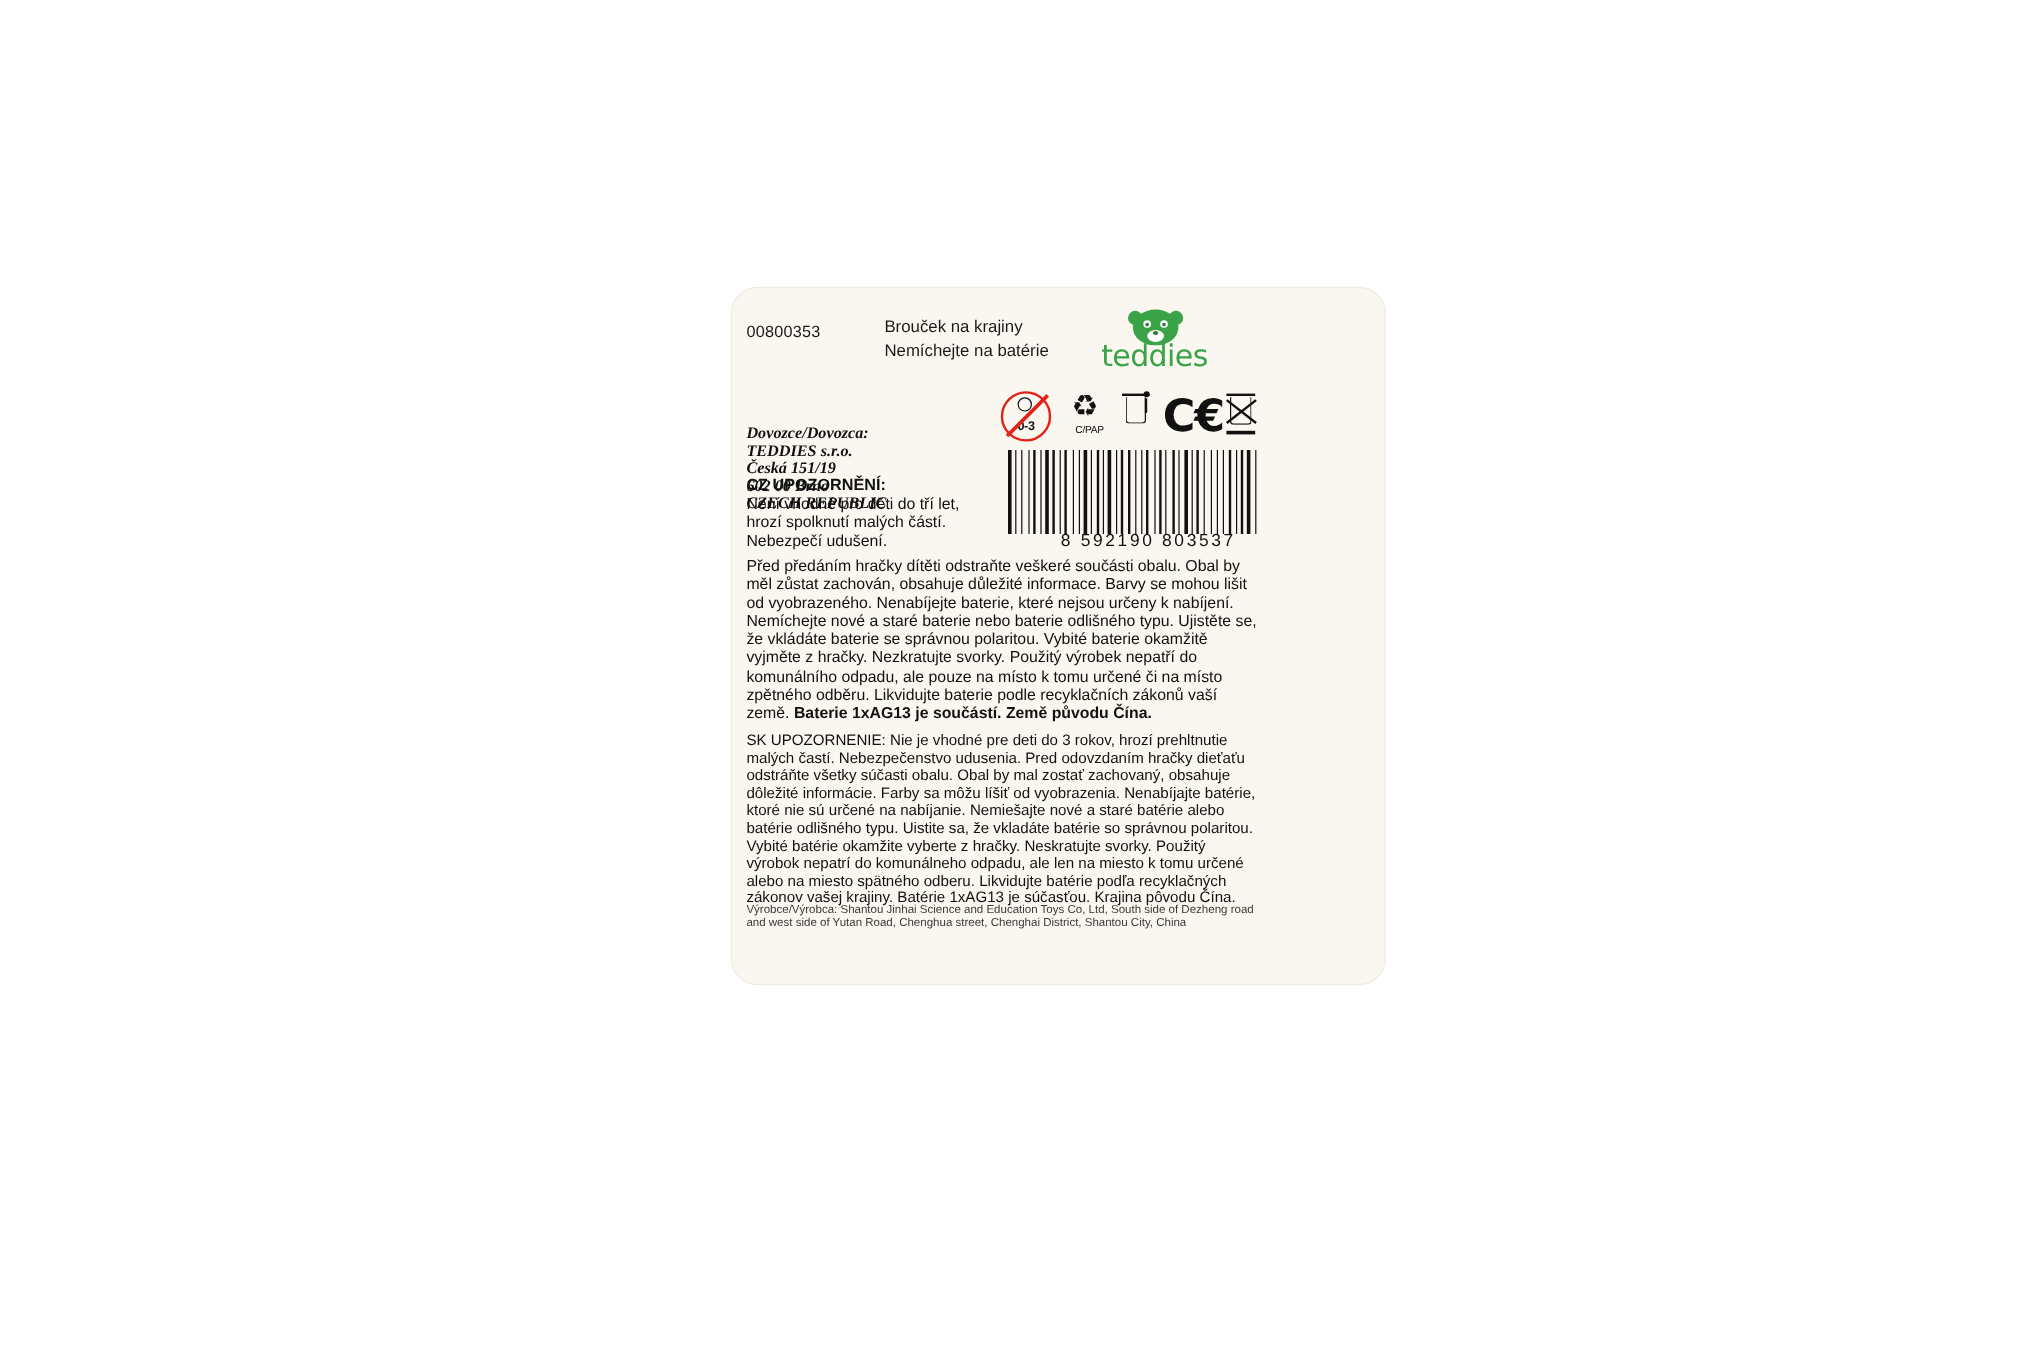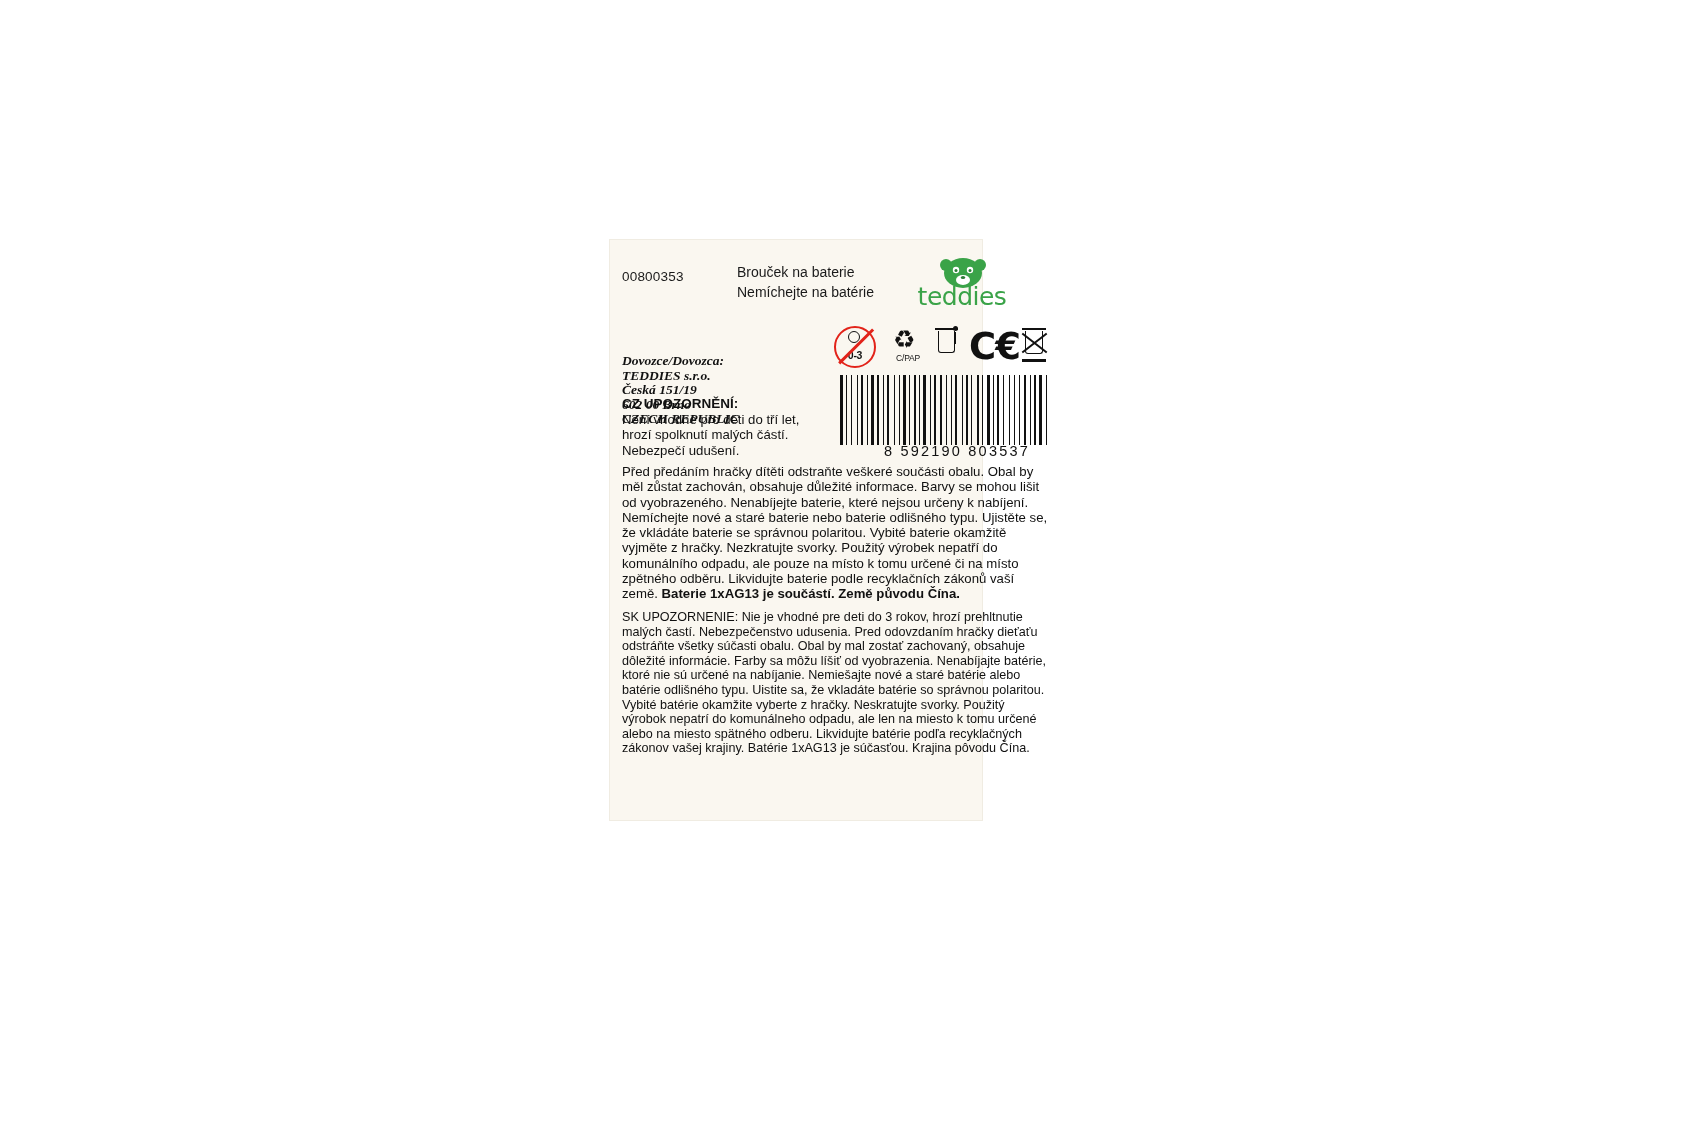--- a/index.html
+++ b/index.html
@@ -17,24 +17,25 @@
     position: relative;
     width: 1700px;
     height: 1134px;
     background: #ffffff;
   }
   
   .label-card {
     position: absolute;
     left: 610px;
     top: 240px;
-    width: 372px;
+    width: 544px;
     height: 580px;
     background: #faf7f0;
     box-shadow: 0 0 0 1px #f0ece2;
+    border-radius: 21px;
   }
   .label-inner {
     position: absolute;
     left: 0; top: 0;
     width: 450px;
     height: 580px;
     padding: 0;
   }
 
   
@@ -363,21 +364,21 @@
 </style>
 </head>
 <body>
 
 <div class="stage">
   <div class="label-card">
     <div class="label-inner">
 
       <div class="header-row">
         <div class="sku">00800353</div>
-        <div class="title-cz">Brouček na baterie</div>
+        <div class="title-cz">Brouček na krajiny</div>
         <div class="title-sk">Nemíchejte na batérie</div>
 
         <div class="brand">
           <div class="brand-bear">
             <svg viewBox="0 0 60 32" width="60" height="32" aria-hidden="true">
               <circle cx="13" cy="9" r="6" fill="#3aa348"></circle>
               <circle cx="47" cy="9" r="6" fill="#3aa348"></circle>
               <ellipse cx="30" cy="17" rx="19" ry="15" fill="#3aa348"></ellipse>
               <circle cx="23" cy="14" r="3.2" fill="#ffffff"></circle>
               <circle cx="37" cy="14" r="3.2" fill="#ffffff"></circle>
@@ -522,16 +523,17 @@
         <div class="barcode-num">8 592190 803537</div>
       </div>
 
       <div class="cz-head">CZ UPOZORNĚNÍ:</div>
       <div class="cz-narrow">Není vhodné pro děti do tří let, hrozí spolknutí malých částí. Nebezpečí udušení.</div>
       <div class="cz-full">
         <span>Před předáním hračky dítěti odstraňte veškeré součásti obalu. Obal by měl zůstat zachován, obsahuje důležité informace. Barvy se mohou lišit od vyobrazeného. Nenabíjejte baterie, které nejsou určeny k nabíjení. Nemíchejte nové a staré baterie nebo baterie odlišného typu. Ujistěte se, že vkládáte baterie se správnou polaritou. Vybité baterie okamžitě vyjměte z hračky. Nezkratujte svorky. Použitý výrobek nepatří do komunálního odpadu, ale pouze na místo k tomu určené či na místo zpětného odběru. Likvidujte baterie podle recyklačních zákonů vaší země.</span>
         <b>Baterie 1xAG13 je součástí. Země původu Čína.</b>
       </div>
       <div class="sk-full">SK UPOZORNENIE: Nie je vhodné pre deti do 3 rokov, hrozí prehltnutie malých častí. Nebezpečenstvo udusenia. Pred odovzdaním hračky dieťaťu odstráňte všetky súčasti obalu. Obal by mal zostať zachovaný, obsahuje dôležité informácie. Farby sa môžu líšiť od vyobrazenia. Nenabíjajte batérie, ktoré nie sú určené na nabíjanie. Nemiešajte nové a staré batérie alebo batérie odlišného typu. Uistite sa, že vkladáte batérie so správnou polaritou. Vybité batérie okamžite vyberte z hračky. Neskratujte svorky. Použitý výrobok nepatrí do komunálneho odpadu, ale len na miesto k tomu určené alebo na miesto spätného odberu. Likvidujte batérie podľa recyklačných zákonov vašej krajiny. Batérie 1xAG13 je súčasťou. Krajina pôvodu Čína.</div>
+      <div class="maker">Výrobce/Výrobca: Shantou Jinhai Science and Education Toys Co, Ltd, South side of Dezheng road and west side of Yutan Road, Chenghua street, Chenghai District, Shantou City, China</div>
 
     </div>
   </div>
 </div>
 
 </body></html>

